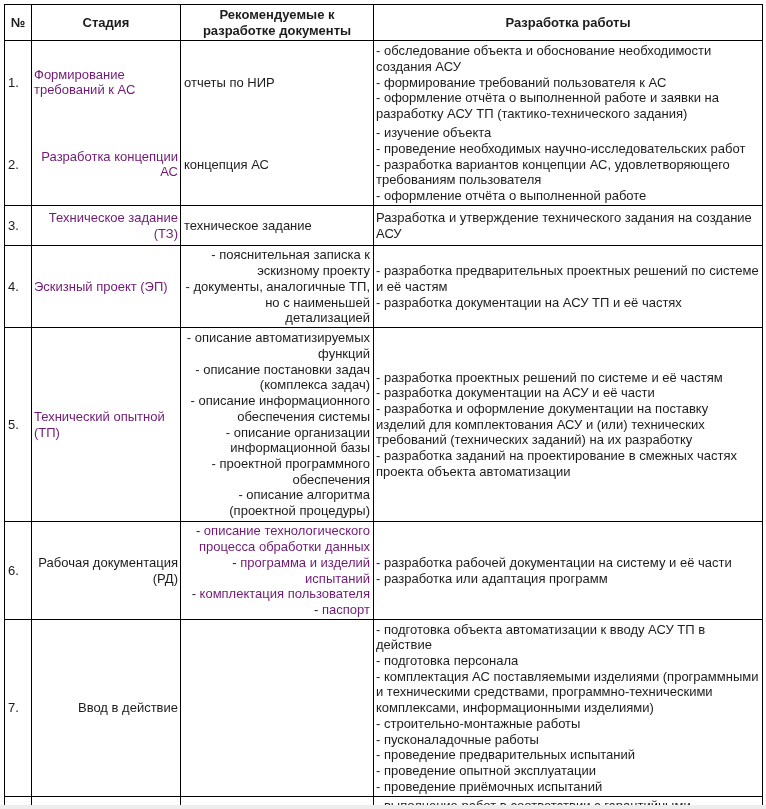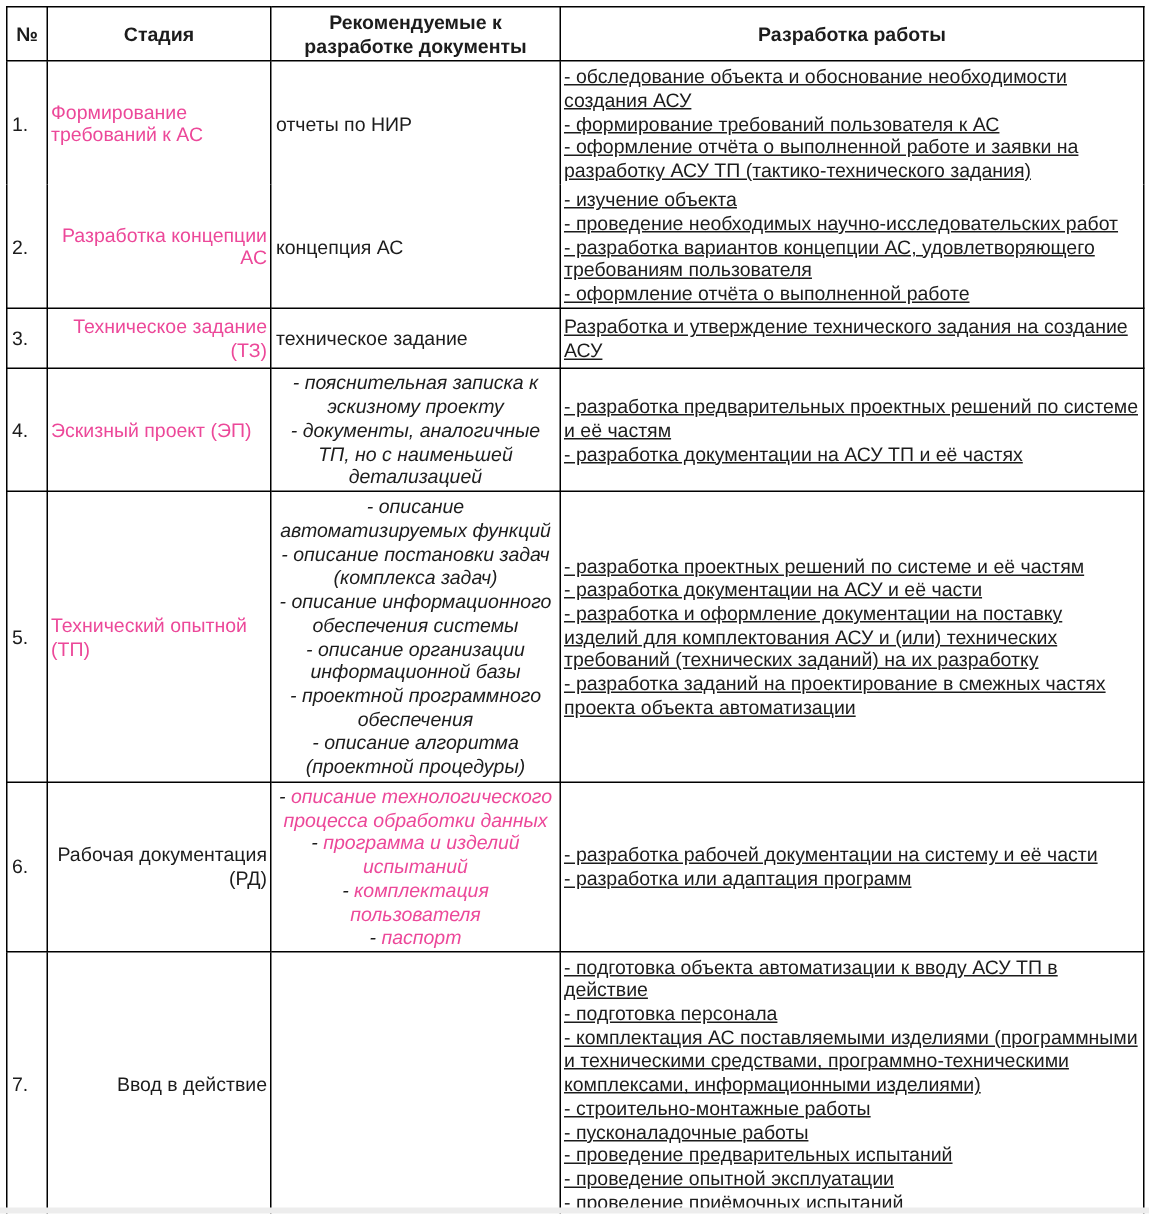--- a/index.html
+++ b/index.html
@@ -15,24 +15,24 @@
   }
   th, td { border:1px solid #000; vertical-align:middle; padding:1px 2px; }
   th {
     font-weight:bold; text-align:center; white-space:pre-line;
     height:26px; padding:2px 1px;
   }
   td.num-cell { text-align:left; padding-left:3px; }
   td.stage-cell { text-align:right; padding:1px 2px; }
   td.stage-cell.align-left { text-align:left; }
   td.docs-cell { text-align:left; padding:1px 3px; }
-  td.docs-cell.align-left { text-align:center;font-style:italic; }
-  td.works-cell { text-align:left; padding:1px 2px;text-decoration:underline; }
+  td.docs-cell.align-left { text-align:right; }
+  td.works-cell { text-align:left; padding:1px 2px; }
   .works-text { white-space:pre-line; }
-  .link { color:#ec4899; }
+  .link { color:#701a75; }
   .doc-dash { color:#1c1c1c; }
   tr.merge-below td { border-bottom-style:hidden; }
   tr.merge-above td { border-top-style:hidden; }
   .bottom-strip {
     position:absolute; left:0; bottom:0; width:766px; height:8px;
     background:#ededed;
   }
 </style>
 </head>
 <body>

